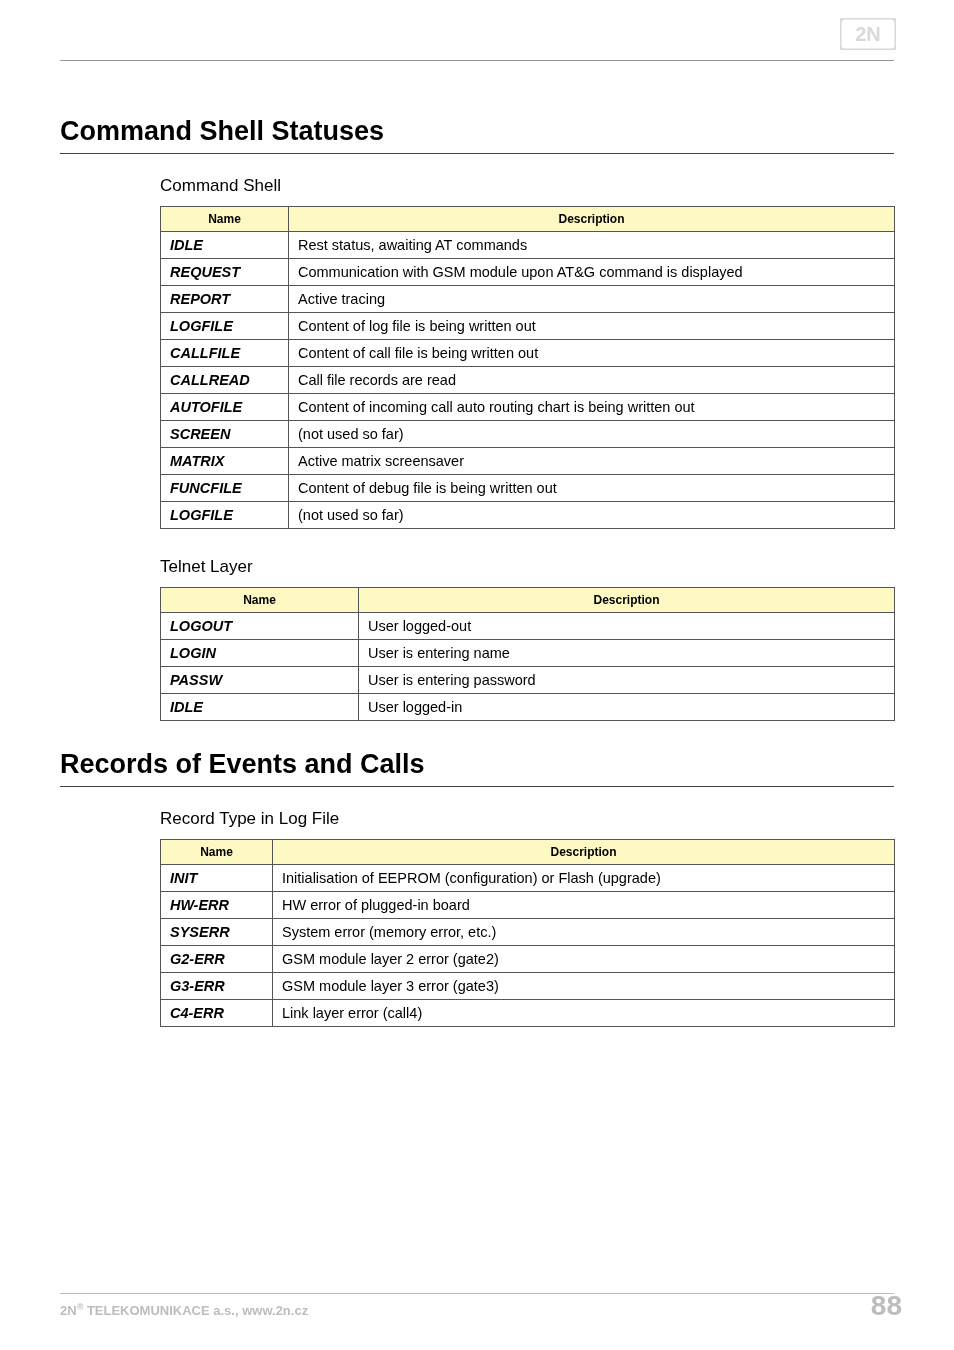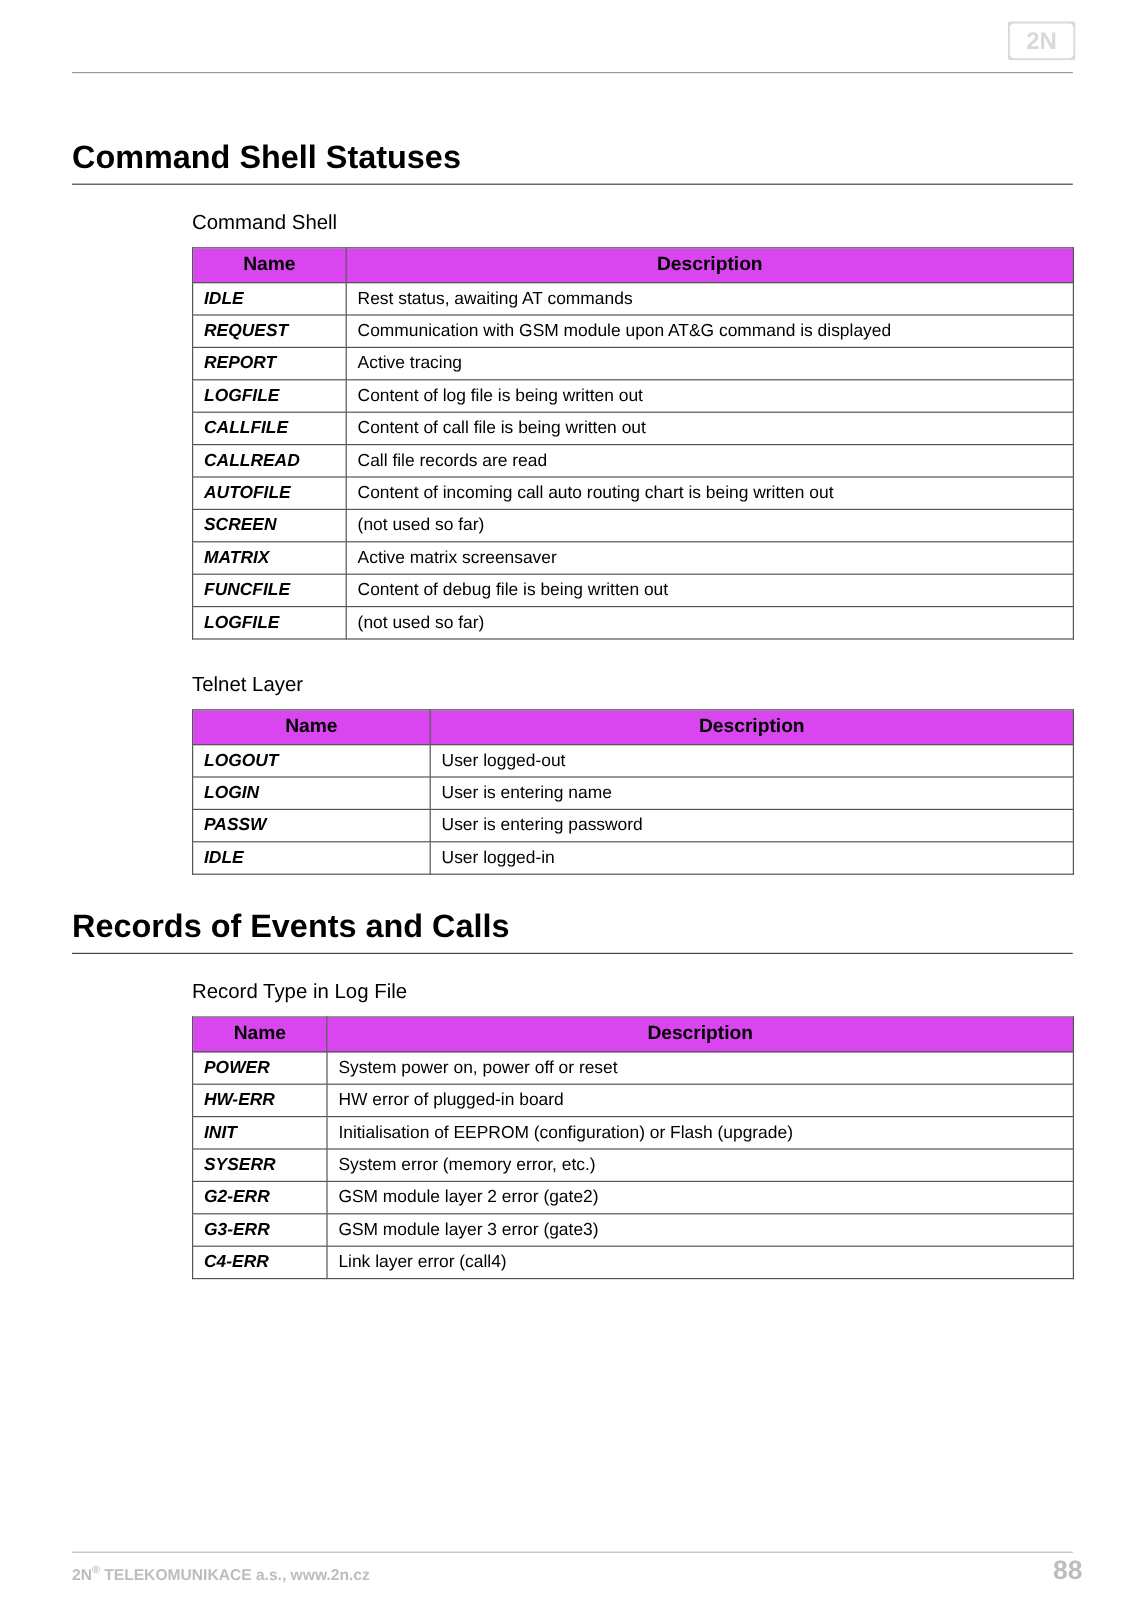--- a/index.html
+++ b/index.html
@@ -56,24 +56,24 @@
     margin-bottom: 28px;
   }
   th, td {
     border: 1px solid #555;
     padding: 5px 9px;
     text-align: left;
     font-size: 14.5px;
     vertical-align: top;
   }
   th {
-    background: #d946ef;
+    background: #fef9c3;
     font-family: Arial, Helvetica, sans-serif;
     font-weight: bold;
-    font-size: 16px;
+    font-size: 12px;
     text-align: center;
   }
   .col-name { font-weight: bold; font-style: italic; }
   .footer-rule {
     position: absolute;
     bottom: 56px;
     left: 60px;
     right: 60px;
     border-top: 1px solid #bbb;
   }
@@ -89,21 +89,21 @@
   .footer-left {
     font-family: Verdana, Arial, sans-serif;
     font-weight: bold;
     font-size: 13px;
     color: #bdbdbd;
   }
   .footer-left sup { font-size: 9px; }
   .footer-right {
     font-family: Verdana, Arial, sans-serif;
     font-weight: bold;
-    font-size: 22px;
+    font-size: 28px;
     color: #bdbdbd;
   }
 </style>
 </head>
 <body>
 
 <div class="logo">
   <svg viewBox="0 0 56 32" width="56" height="32">
     <rect x="0" y="0" width="56" height="32" rx="5" fill="none" stroke="#d9d9db" stroke-width="3"></rect>
     <text x="28" y="23" text-anchor="middle" font-family="Arial" font-weight="bold" font-size="20" fill="#d9d9db">2N</text>
@@ -214,30 +214,26 @@
         <col>
       </colgroup>
       <thead>
         <tr>
           <th>Name</th>
           <th>Description</th>
         </tr>
       </thead>
       <tbody>
         <tr>
-          <td class="col-name">POWER</td>
-          <td>System power on, power off or reset</td>
+          <td class="col-name">INIT</td>
+          <td>Initialisation of EEPROM (configuration) or Flash (upgrade)</td>
         </tr>
         <tr>
           <td class="col-name">HW-ERR</td>
           <td>HW error of plugged-in board</td>
-        </tr>
-        <tr>
-          <td class="col-name">INIT</td>
-          <td>Initialisation of EEPROM (configuration) or Flash (upgrade)</td>
         </tr>
         <tr>
           <td class="col-name">SYSERR</td>
           <td>System error (memory error, etc.)</td>
         </tr>
         <tr>
           <td class="col-name">G2-ERR</td>
           <td>GSM module layer 2 error (gate2)</td>
         </tr>
         <tr>

